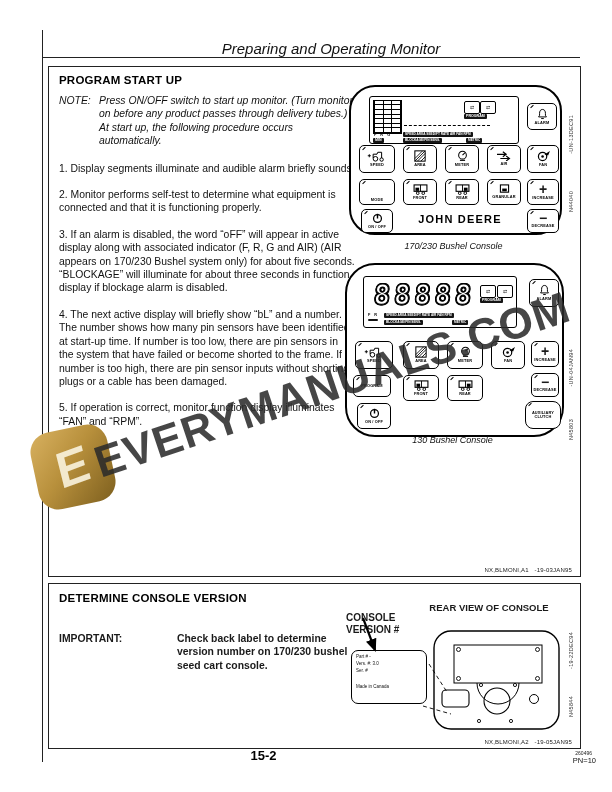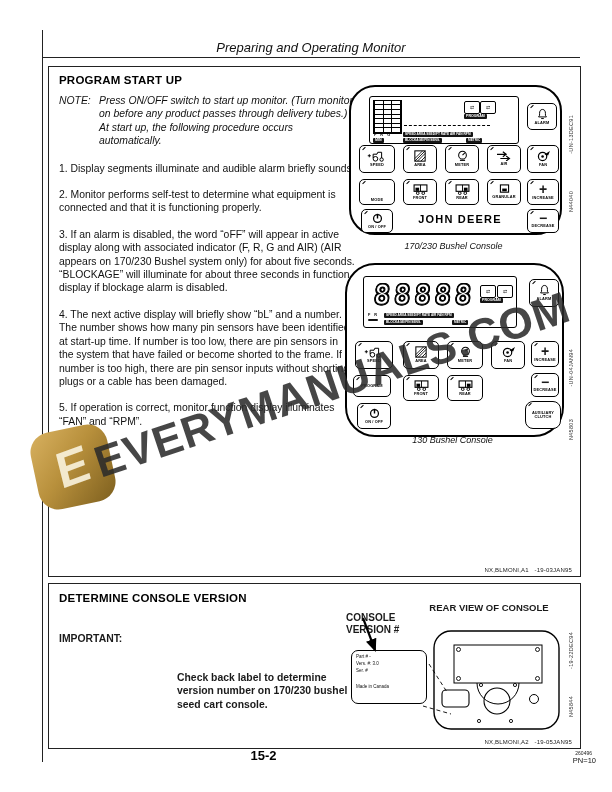--- a/index.html
+++ b/index.html
@@ -3,21 +3,21 @@
 <meta charset="utf-8">
 <style>
   html,body{margin:0;padding:0;}
   body{
     width:612px;height:792px;position:relative;background:#ffffff;
     font-family:"Liberation Sans",sans-serif;color:#1a1a1a;overflow:hidden;
   }
   .abs{position:absolute;}
   
   .left-rule{left:42px;top:30px;width:1px;height:732px;background:#222;}
-  .header-title{left:42px;top:40px;width:538px;text-align:center;font-style:italic;font-size:13px;color:#111;}
+  .header-title{left:42px;top:40px;width:538px;text-align:center;font-style:italic;font-size:15px;color:#111;padding-left:20px;}
   .header-rule{left:42px;top:57px;width:538px;height:1px;background:#222;}
   .sectionbox{left:48px;border:1px solid #222;background:#fff;}
   .sec-title{font-weight:bold;font-size:11.5px;letter-spacing:.2px;line-height:1.18;color:#000;}
   .bodycol{font-size:10.4px;line-height:13.4px;color:#111;}
   .bodycol p{margin:0 0 13px 0;}
   .noteblock{display:grid;grid-template-columns:40px 1fr;margin:0 0 14px 0;font-style:italic;}
   .impblock{display:grid;grid-template-columns:72px 1fr;font-weight:bold;font-size:10.4px;line-height:13.4px;gap:46px;}
   .fig-caption{font-style:italic;font-size:9px;text-align:center;color:#111;}
   .vref{writing-mode:vertical-rl;transform:rotate(180deg);font-size:5.5px;color:#333;letter-spacing:.3px;white-space:nowrap;}
   .boxref{font-size:6px;color:#222;letter-spacing:.2px;}
@@ -305,21 +305,21 @@
 </div>
 
 <div class="abs sectionbox" style="top:583px;width:531px;height:164px;">
 
   <div class="abs sec-title" style="left:10px;top:8px;">
     <div>DETERMINE CONSOLE VERSION</div>
   </div>
 
   <div class="abs impblock" style="left:10px;top:48px;width:300px;">
     <span>IMPORTANT:</span>
-    <span style="max-width:218px;margin-top:39px;">Check back label to determine version number on 170/230 bushel seed cart console.</span>
+    <span style="max-width:218px;">Check back label to determine version number on 170/230 bushel seed cart console.</span>
   </div>
 
   <div class="abs" style="left:352px;top:18px;width:176px;text-align:center;font-weight:bold;font-size:9.5px;">REAR VIEW OF CONSOLE</div>
 
   <div class="abs" style="left:297px;top:28px;font-weight:bold;font-size:10px;line-height:1.2;">
     <div>CONSOLE</div>
     <div>VERSION #</div>
   </div>
 
   <div class="abs" style="left:302px;top:66px;width:76px;height:54px;border:1.2px solid #000;border-radius:7px;padding:3px 4px;box-sizing:border-box;font-size:4.5px;line-height:1.5;color:#111;">

